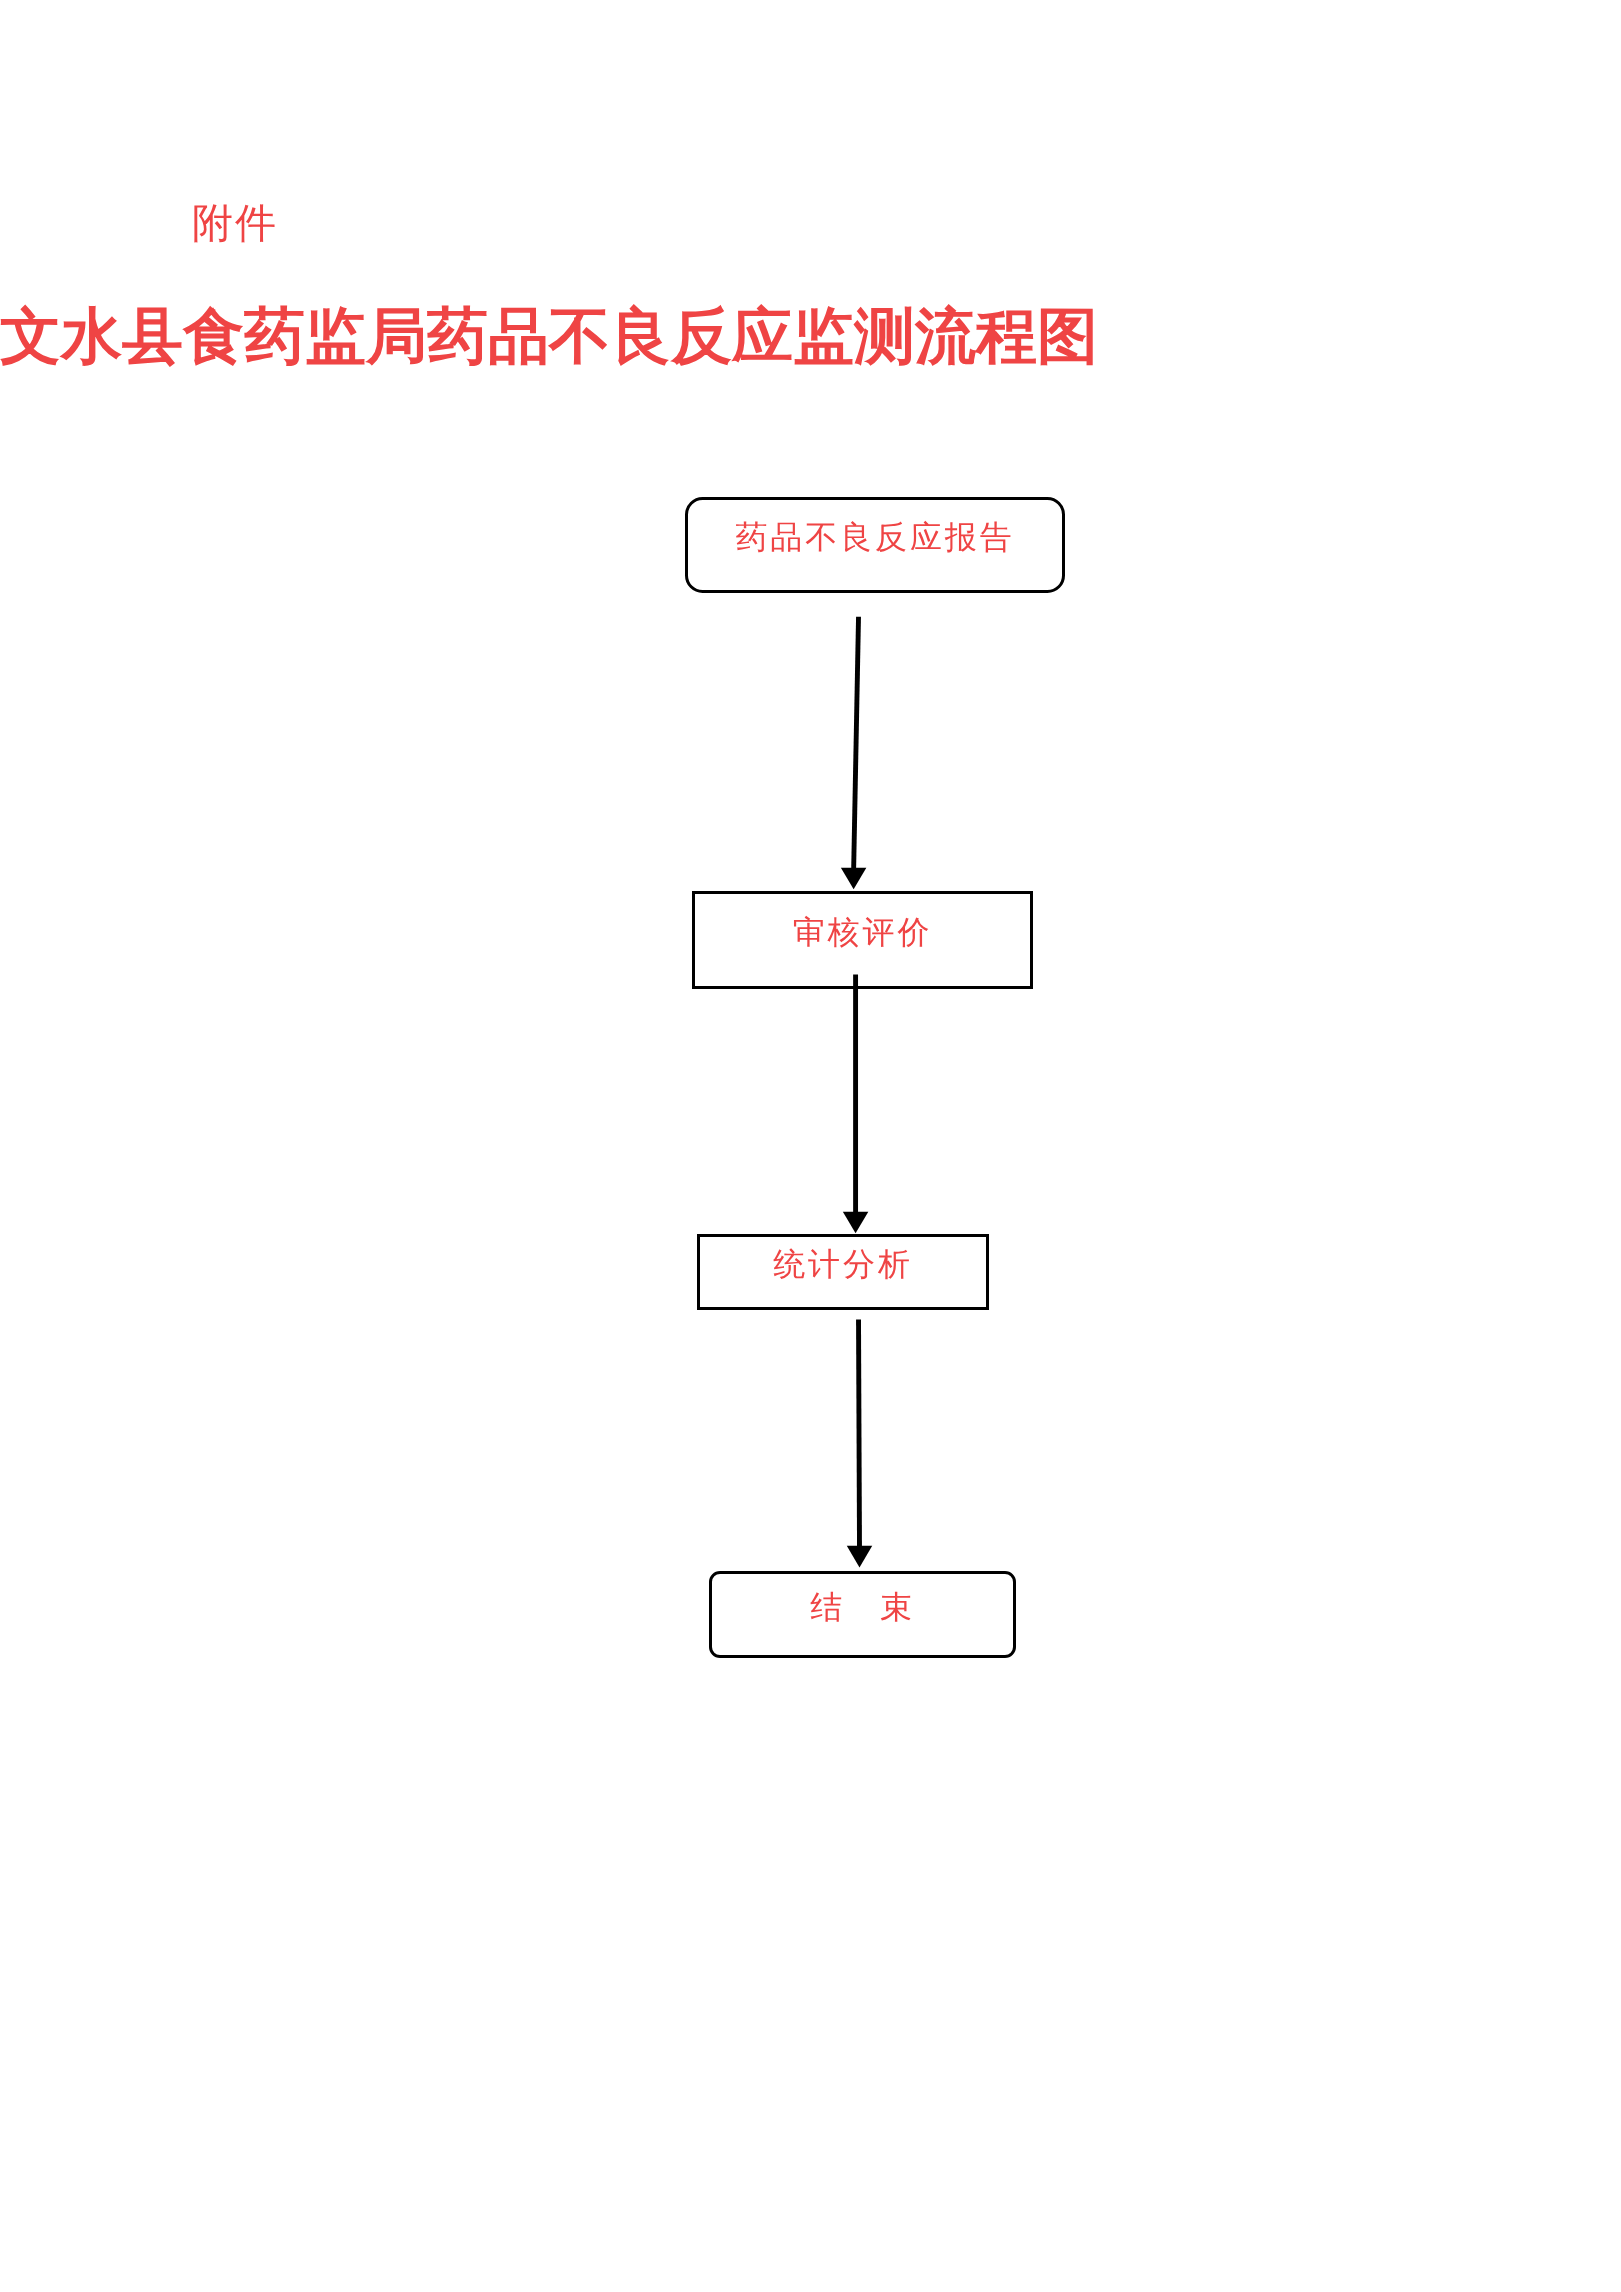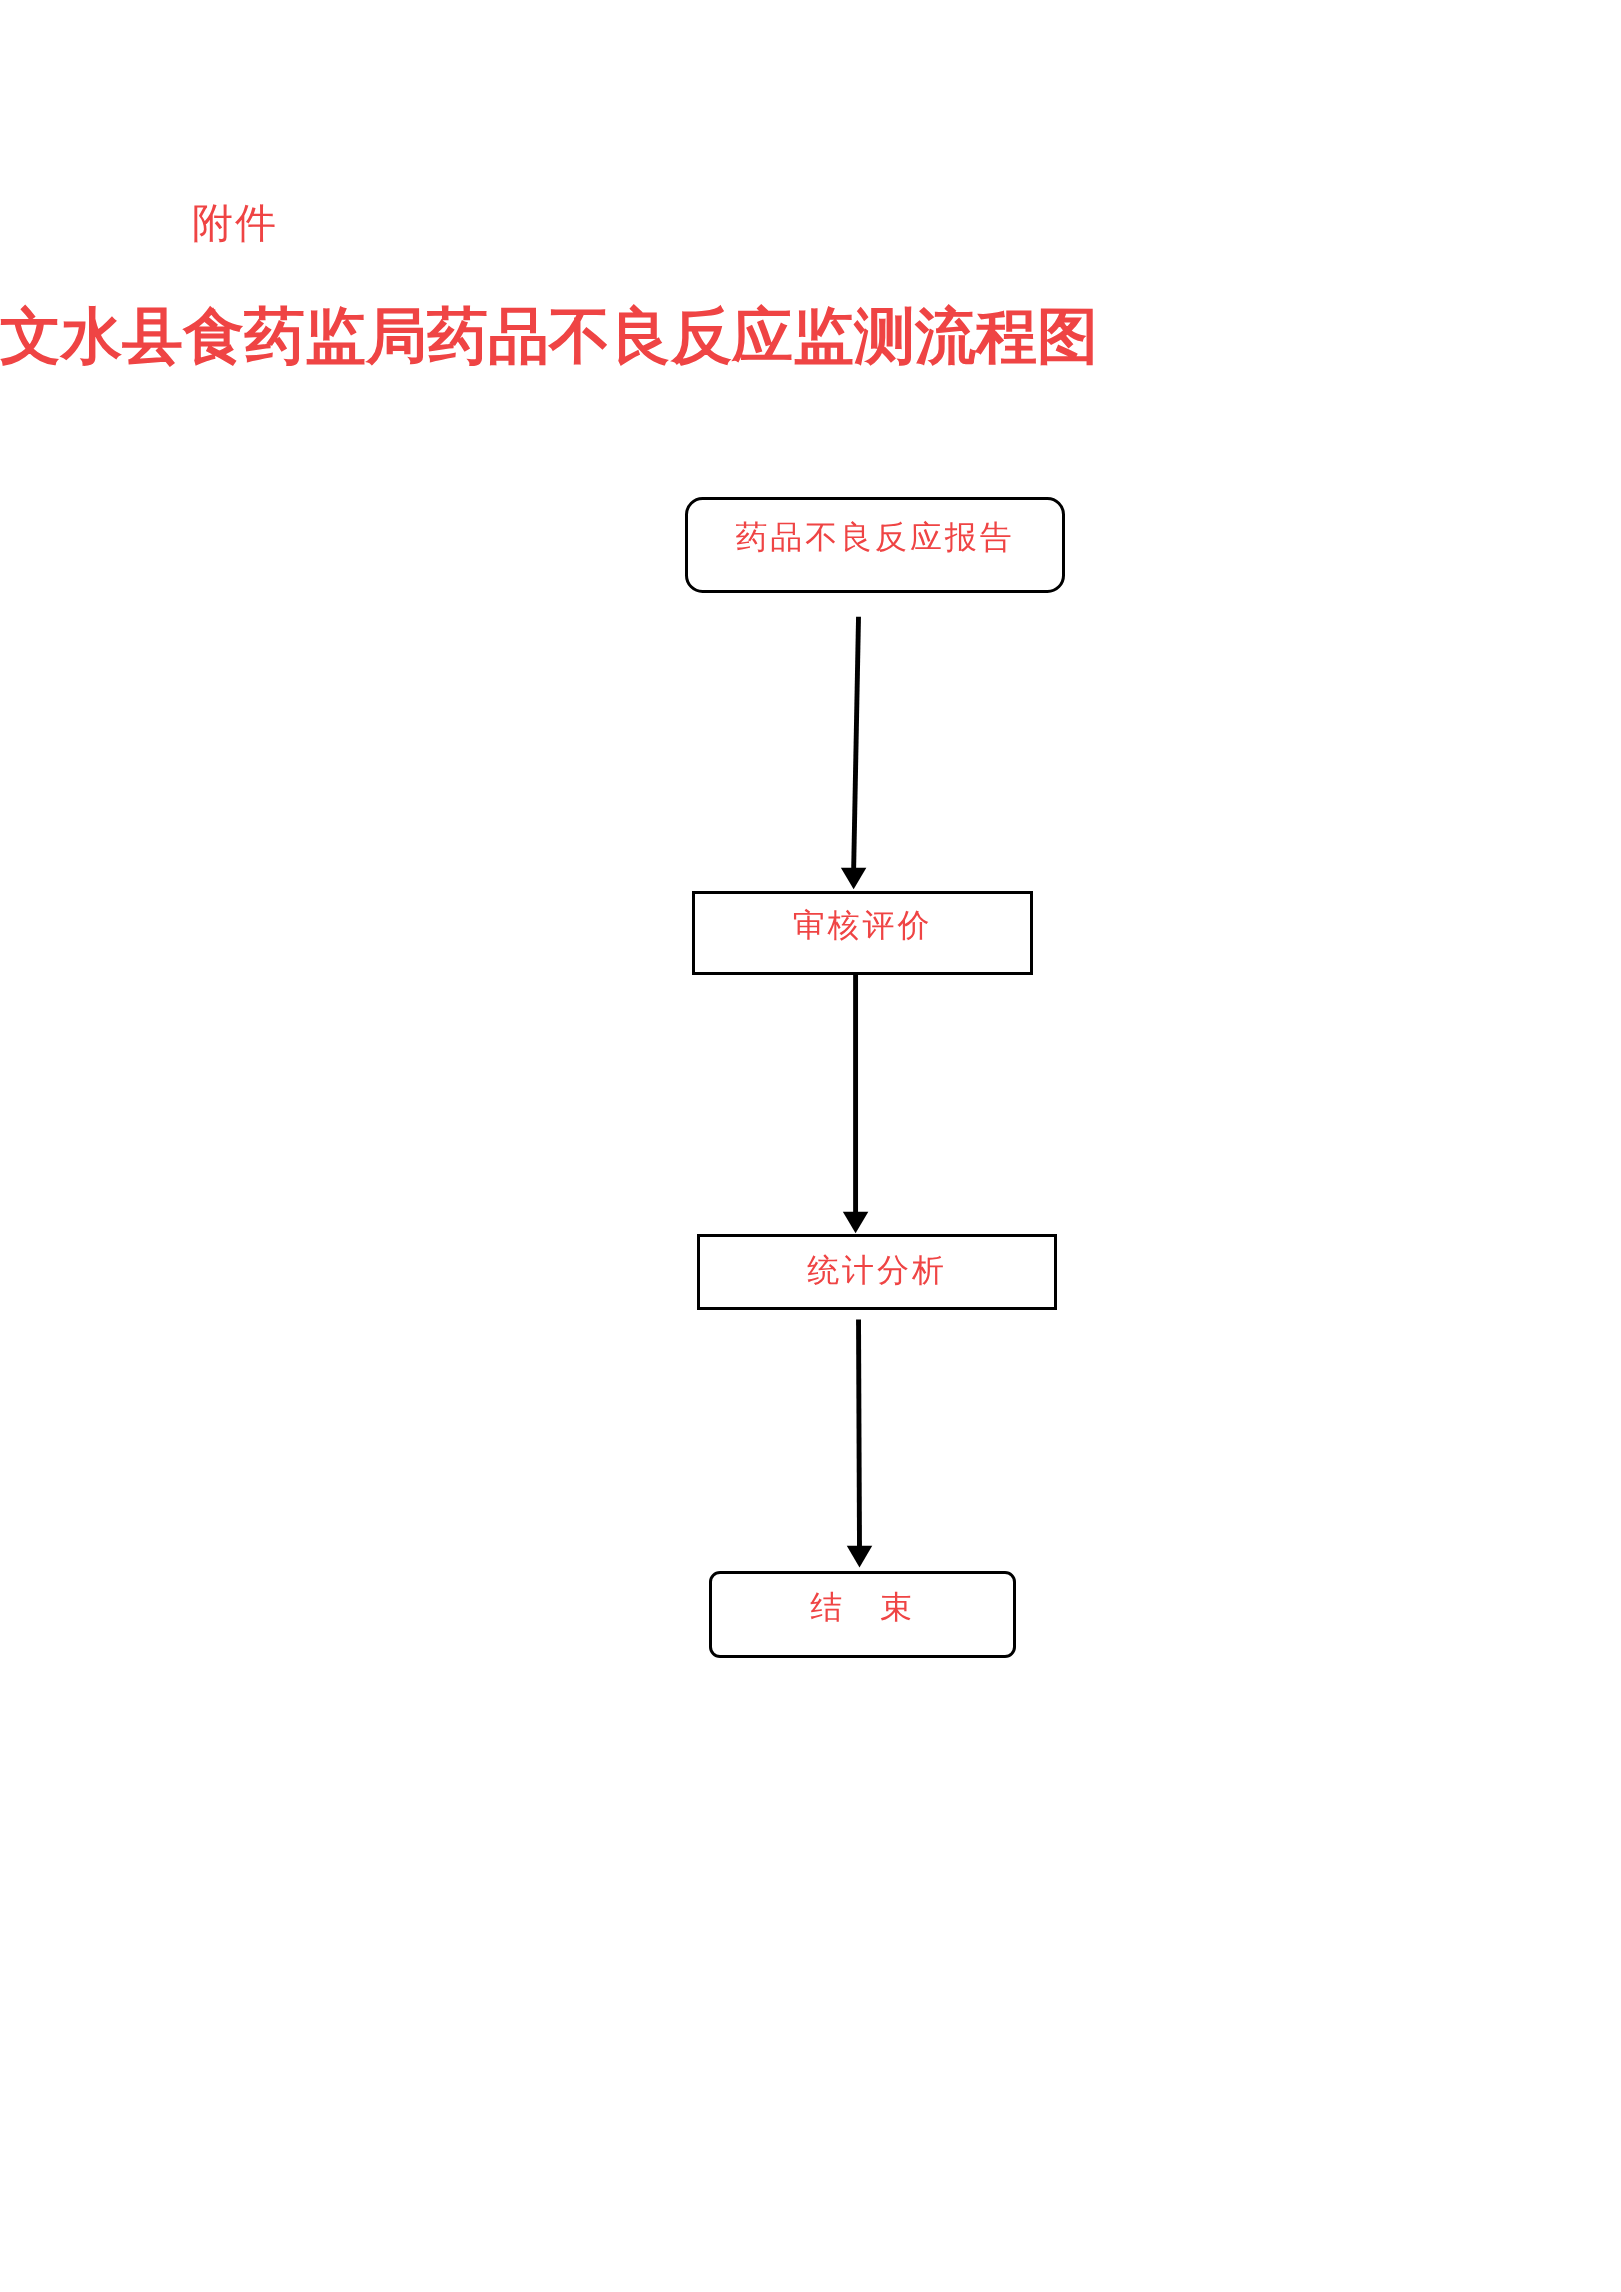--- a/index.html
+++ b/index.html
@@ -44,22 +44,22 @@
     justify-content: center;
     border: 3.9px solid #000000;
     background: #ffffff;
     font-size: 32px;
     letter-spacing: 2.9px;
     padding-bottom: 13.7px; 
     white-space: nowrap;
   }
   .node.rounded { border-radius: 17.6px; }
   #node-report   { left: 685px; top: 497px; width: 380px; height: 96px; }
-  #node-review   { left: 692px; top: 891px; width: 341px; height: 84px; text-align: right; }
-  #node-analysis { left: 697px; top: 1234px; width: 360px; height: 76px; align-items: flex-end; }
+  #node-review   { left: 692px; top: 891px; width: 341px; height: 98px; text-align: right; }
+  #node-analysis { left: 697px; top: 1234px; width: 292px; height: 76px; }
   #node-end      { left: 709px; top: 1571px; width: 307px; height: 87px; border-radius: 11px; }
   .arrows {
     position: absolute;
     left: 0;
     top: 0;
     pointer-events: none;
   }
   .arrows line { stroke: #000000; stroke-width: 5px; }
   .arrows polygon { fill: #000000; stroke: none; }
   .footer {

